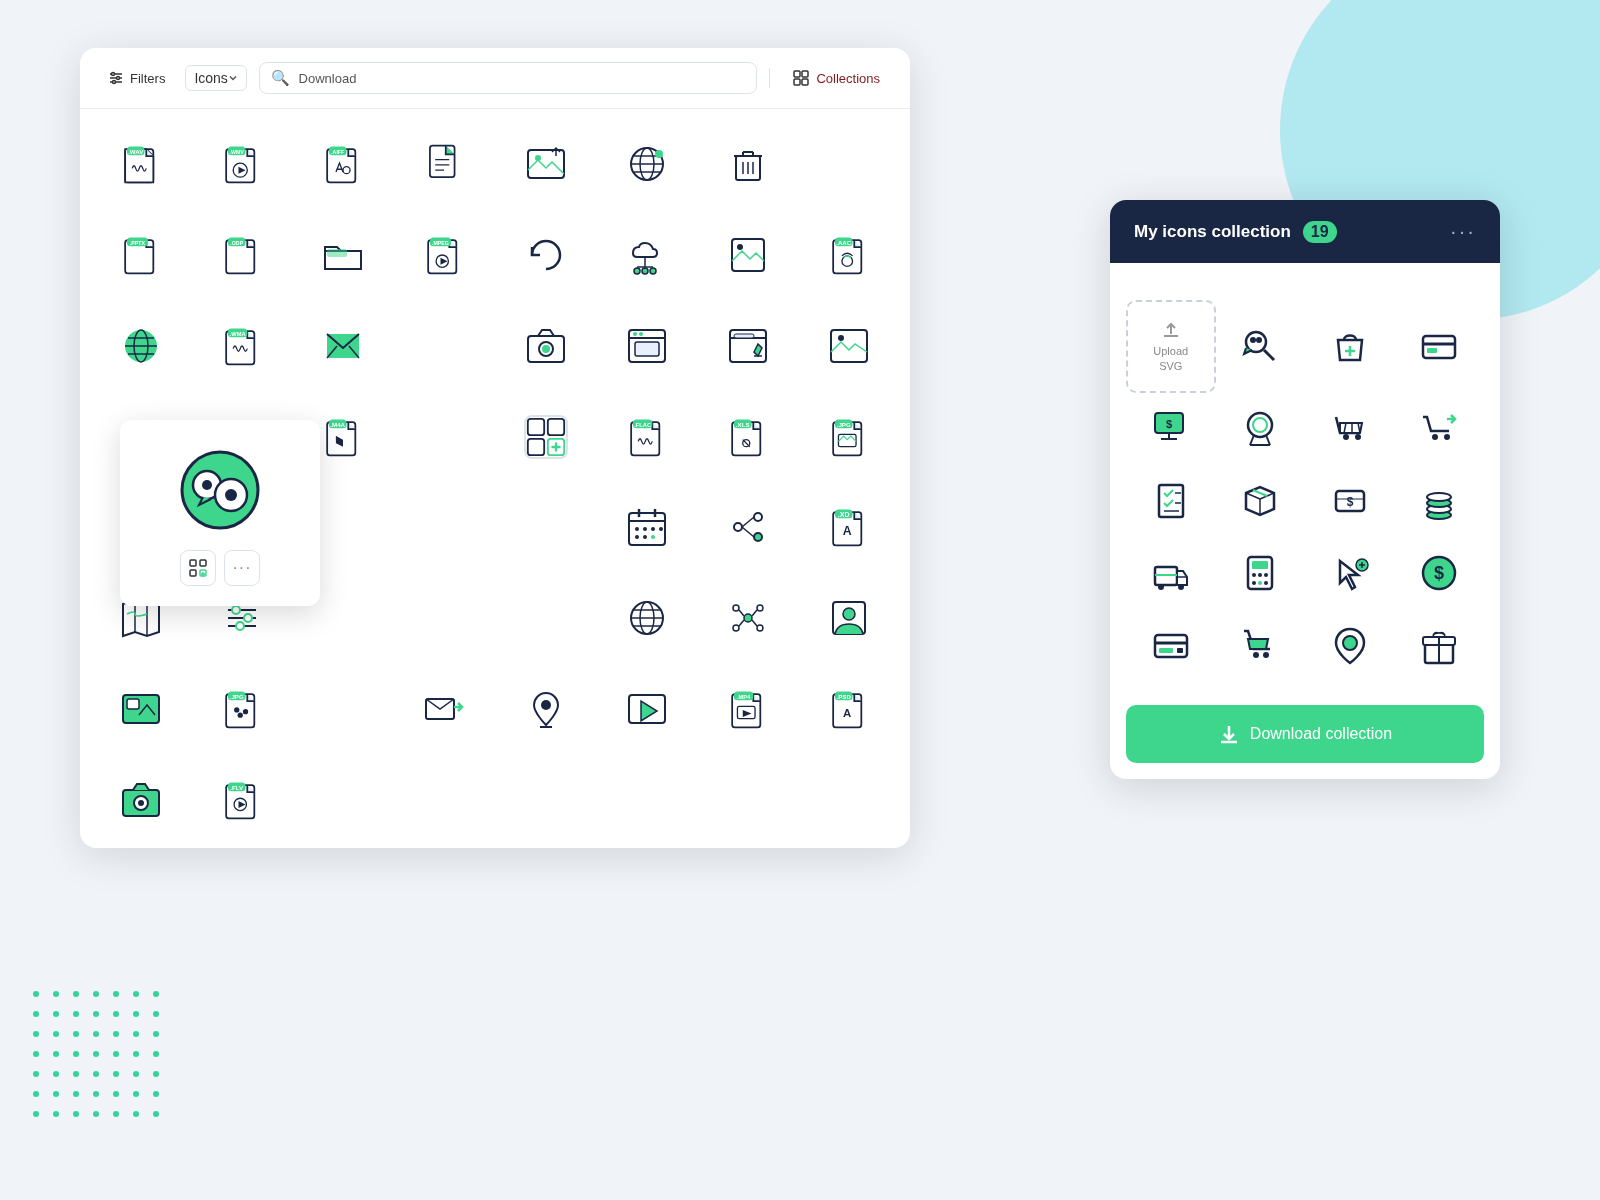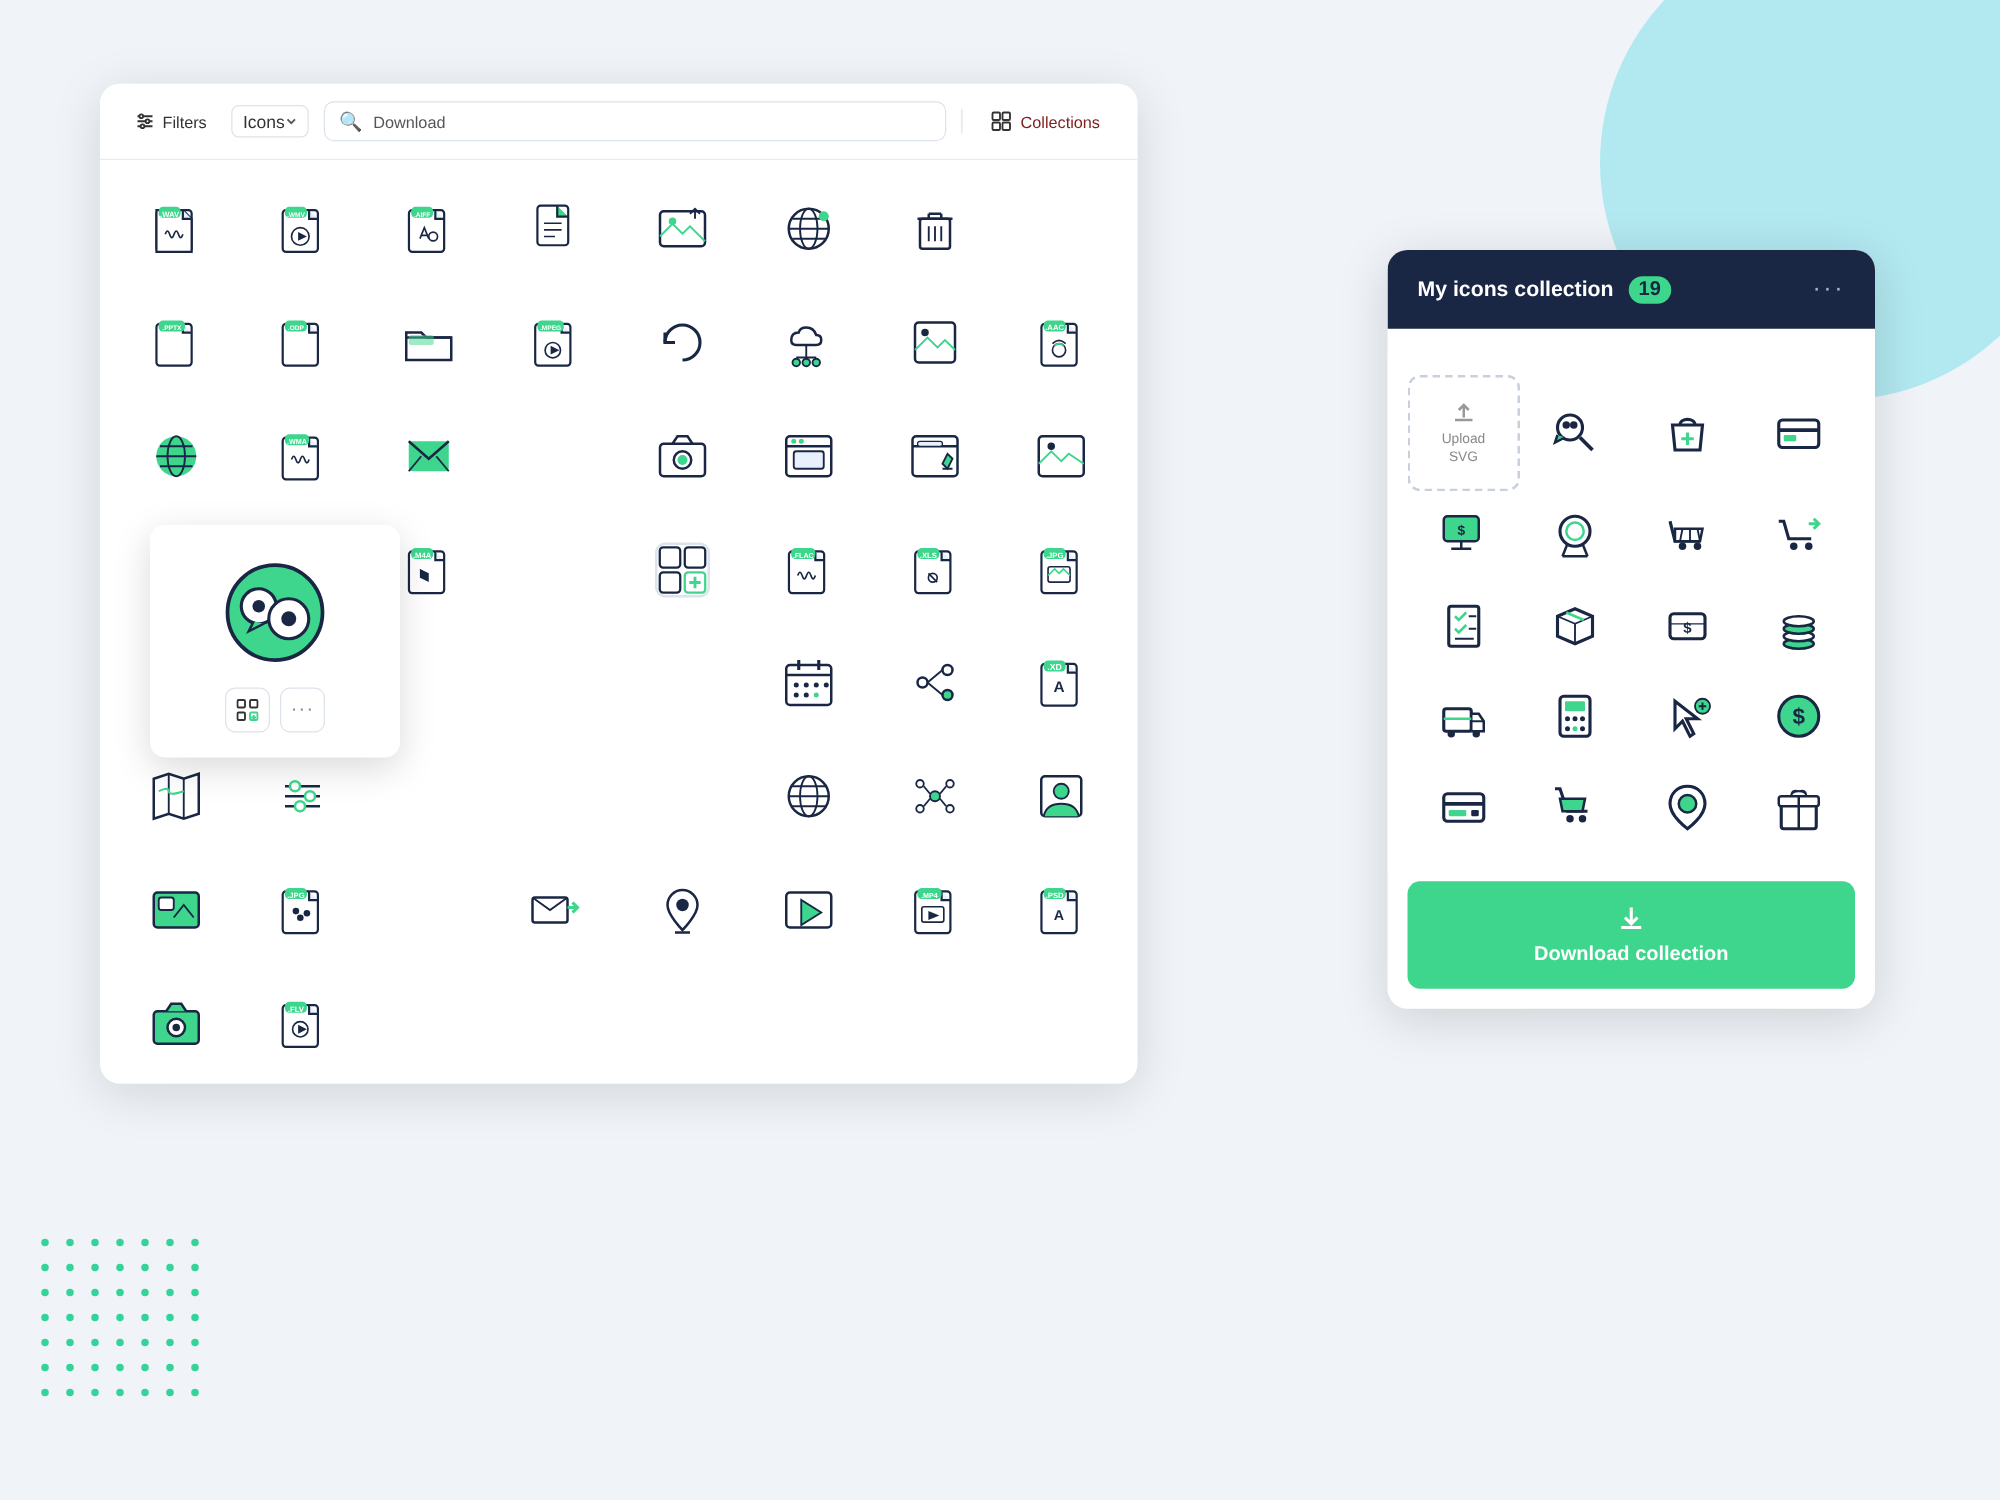--- a/index.html
+++ b/index.html
@@ -36,21 +36,21 @@
       width: 6px;
       height: 6px;
       border-radius: 50%;
       background: #34d399;
       margin: 3px;
     }
 
     
     .browser-window {
       position: absolute;
-      top: 67px;
+      top: 48px;
       left: 80px;
       width: 830px;
       height: 800px;
       background: #fff;
       border-radius: 16px;
       box-shadow: 0 8px 40px rgba(0,0,0,0.13);
       z-index: 2;
       overflow: hidden;
     }
 
@@ -259,27 +259,26 @@
 
     .download-btn {
       margin: 8px 16px 16px;
       background: #3dd68c;
       color: #fff;
       border: none;
       border-radius: 10px;
       padding: 18px;
       width: calc(100% - 32px);
       font-size: 16px;
-      font-weight: 700;
+      font-weight: 400;
       cursor: pointer;
       display: flex;
       align-items: center;
       justify-content: center;
       gap: 10px;
-      flex-direction: column;
     }
 
     
     .icon-svg {
       width: 44px;
       height: 44px;
     }
     .panel-icon-svg {
       width: 40px;
       height: 40px;

